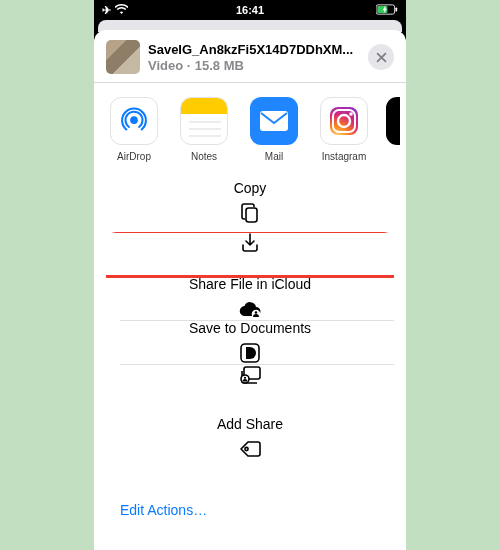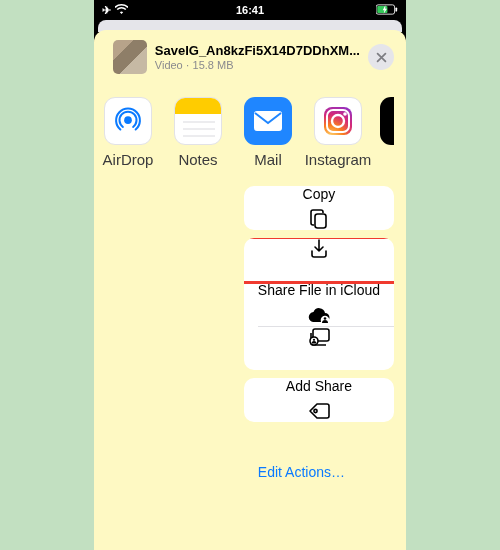--- a/index.html
+++ b/index.html
@@ -2,35 +2,35 @@
 <html><head>
 <meta charset="utf-8">
 <style>
   * { box-sizing: border-box; margin: 0; padding: 0; font-family: -apple-system, "Helvetica Neue", Arial, sans-serif; }
   body { width: 500px; height: 550px; background: #c2e0c1; display: flex; align-items: flex-start; justify-content: center; }
   .phone { width: 312px; height: 100%; background: #000; position: relative; border-radius: 0; overflow: hidden; }
   .status-bar { height: 20px; background: #000; color: #fff; display: flex; align-items: center; justify-content: space-between; padding: 0 8px; font-size: 11px; font-weight: 600; }
   .status-left, .status-right { display: flex; align-items: center; gap: 4px; }
   .status-center { position: absolute; left: 50%; transform: translateX(-50%); }
   .sheet-back { height: 12px; background: #e5e5ea; border-radius: 8px 8px 0 0; margin: 0 4px; }
-  .sheet { position: absolute; top: 30px; left: 0; right: 0; bottom: 0; background: #fef9c3; border-radius: 12px 12px 0 0; display: flex; flex-direction: column; align-items: flex-end; }
+  .sheet { position: absolute; top: 30px; left: 0; right: 0; bottom: 0; background: #ffffff; border-radius: 12px 12px 0 0; display: flex; flex-direction: column; }
   .sheet-header { display: flex; align-items: center; padding: 10px 12px 8px 12px; gap: 8px; }
   .thumb { width: 34px; height: 34px; border-radius: 5px; background: linear-gradient(135deg,#b7a38a 30%,#8e7e68 30%,#8e7e68 60%,#c6b9a4 60%); flex: 0 0 auto; }
   .file-info { flex: 1; min-width: 0; }
   .file-name { font-size: 13px; font-weight: 600; color: #000; white-space: nowrap; overflow: hidden; text-overflow: ellipsis; }
-  .file-meta { font-size: 11px; color: #8a8a8e; margin-top: 1px; }
+  .file-meta { font-size: 13px; color: #8a8a8e; margin-top: 1px; font-weight: bold; }
   .close-btn { width: 26px; height: 26px; border-radius: 50%; background: #e5e5ea; display: flex; align-items: center; justify-content: center; flex: 0 0 auto; }
   .close-btn svg { width: 11px; height: 11px; }
   .divider { height: 1px; background: #d8d8dc; }
   .share-row { display: flex; gap: 14px; padding: 14px 12px 10px 12px; overflow: hidden; }
   .share-item { width: 56px; flex: 0 0 56px; display: flex; flex-direction: column; align-items: center; gap: 6px; }
   .share-item.peek { width: 14px; flex: 0 0 14px; align-items: flex-start; }
   .share-icon { width: 48px; height: 48px; border-radius: 11px; display: flex; align-items: center; justify-content: center; }
   .share-item.peek .share-icon { width: 14px; border-radius: 11px 0 0 11px; overflow: hidden; }
-  .share-label { font-size: 15px; color: #3a3a3c; text-align: center; white-space: nowrap; }
+  .share-label { font-size: 10px; color: #3a3a3c; text-align: center; white-space: nowrap; }
   .actions { padding: 8px 12px 0 12px; }
   .action-group { background: #fff; border-radius: 10px; overflow: hidden; margin-bottom: 8px; }
   .action-row { height: 44px; display: flex; align-items: center; justify-content: space-between; padding: 0 14px; font-size: 14px; color: #000; position: relative; flex-direction: column; }
   .action-row + .action-row::before { content: ""; position: absolute; top: 0; left: 14px; right: 0; height: 1px; background: #e0e0e4; }
   .action-icon { width: 22px; height: 22px; display: flex; align-items: center; justify-content: center; }
   .highlight-wrap { position: relative; }
   .highlight-box { position: absolute; inset: -2px -4px; border: 3px solid #f03a2f; pointer-events: none; }
   .edit-row { padding: 6px 14px 12px 14px; font-size: 14px; color: #0a7aff; margin-top: 36px; }
   
   .ic-airdrop { background:#fff; border:1px solid #e2e2e6; }
@@ -176,20 +176,29 @@
           <span class="action-icon">
             <svg width="22" height="18" viewBox="0 0 22 18">
                 <path d="M17 16H6a5 5 0 01-.5-10A6 6 0 0117 7a4.5 4.5 0 010 9z" fill="#000"></path>
                 <circle cx="17" cy="14" r="4.3" fill="#fff"></circle>
                 <circle cx="17" cy="12.5" r="1.3" fill="#000"></circle>
                 <path d="M14 17a3 3 0 016 0" fill="#000"></path>
               </svg>
           </span>
         </div>
         <div class="action-row">
+          <span>Save to Documents</span>
+          <span class="action-icon">
+            <svg width="20" height="20" viewBox="0 0 20 20">
+                <rect x="1" y="1" width="18" height="18" rx="4" fill="none" stroke="#000" stroke-width="1.6"></rect>
+                <path d="M6 4h4a5 5 0 010 12H6z" fill="#000"></path>
+              </svg>
+          </span>
+        </div>
+        <div class="action-row">
           <span class="action-icon">
             <svg width="22" height="18" viewBox="0 0 22 18" fill="none" stroke="#000" stroke-width="1.6">
                 <rect x="5" y="1" width="16" height="12" rx="2"></rect>
                 <path d="M3 5v10a2 2 0 002 2h13"></path>
                 <circle cx="6" cy="13" r="4" fill="#fff" stroke="#000"></circle>
                 <circle cx="6" cy="11.8" r="1.1" fill="#000" stroke="none"></circle>
                 <path d="M3.5 15.5a2.5 2.5 0 015 0" fill="#000" stroke="none"></path>
               </svg>
           </span>
         </div>

